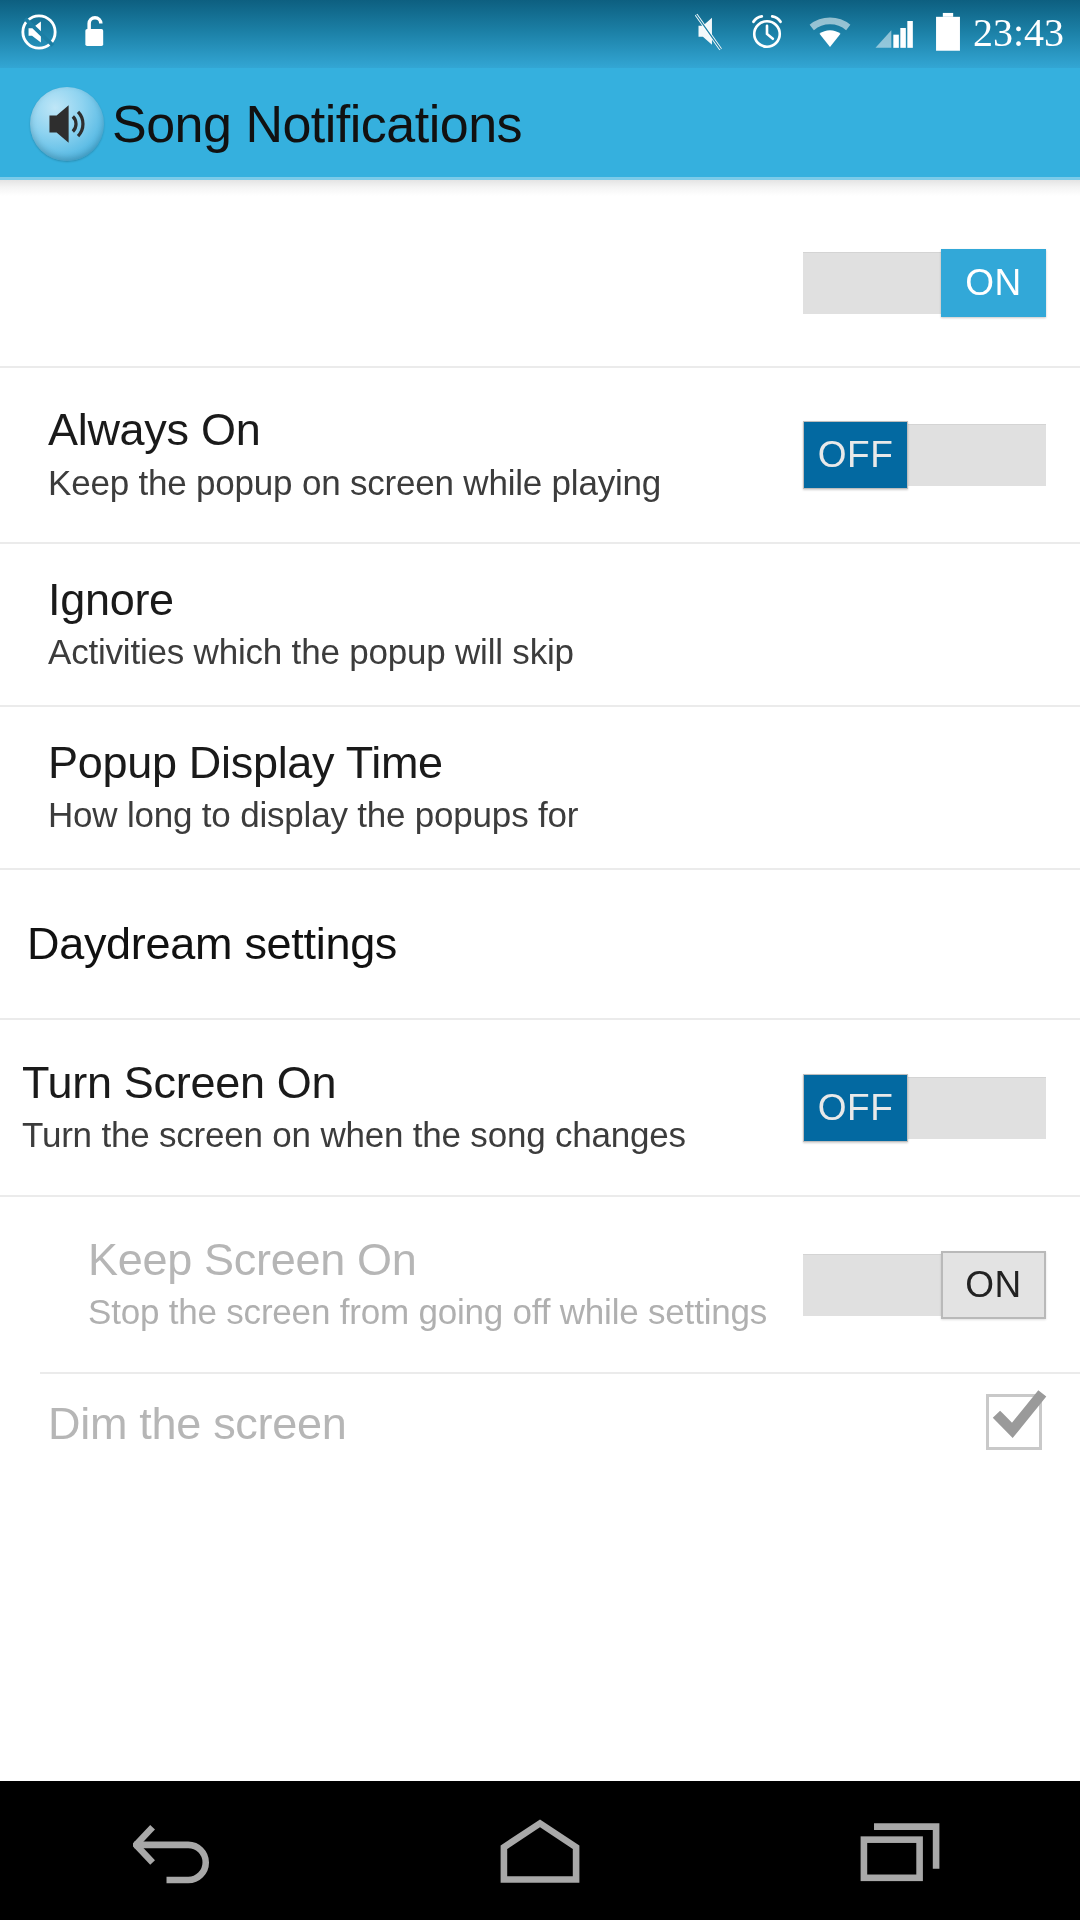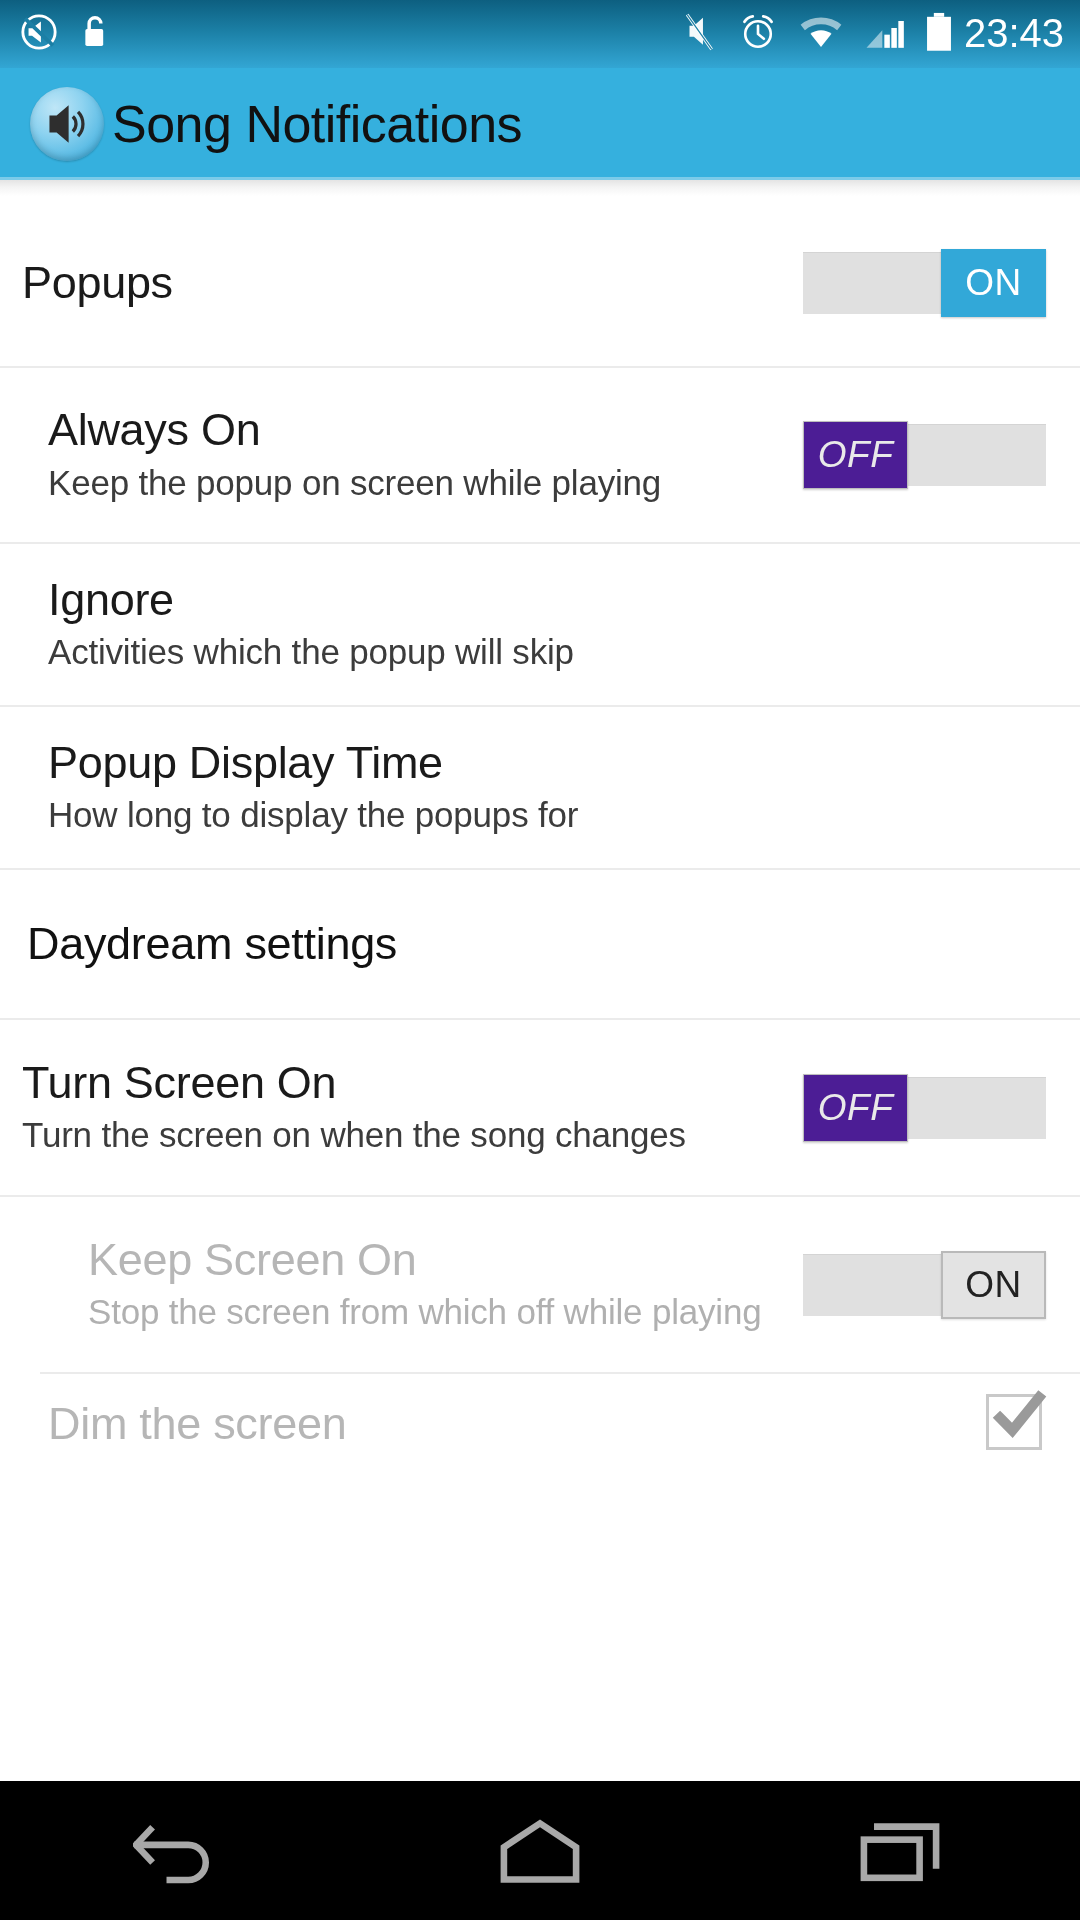--- a/index.html
+++ b/index.html
@@ -17,20 +17,21 @@
 
   
   .status-bar {
     position: relative;
     height: 68px;
     background: linear-gradient(to bottom, #0d5f80 0%, #1b7fa5 45%, #33a6d4 100%);
     display: flex;
     align-items: center;
     padding: 0 16px 0 20px;
     box-sizing: border-box;
+    font-family: Liberation Serif, serif;
   }
   .status-left {
     display: flex;
     align-items: center;
     gap: 22px;
   }
   .status-right {
     margin-left: auto;
     display: flex;
     align-items: center;
@@ -180,25 +181,24 @@
     box-sizing: border-box;
   }
   .toggle.on .knob {
     right: 0;
     background: #32a8d8;
     color: #ffffff;
     box-shadow: 0 1px 2px rgba(0,0,0,0.22);
   }
   .toggle.off .knob {
     left: 0;
-    background: #4c1d95;
+    background: #0369a1;
     color: #e9e9e9;
     box-shadow: 0 1px 2px rgba(0,0,0,0.2);
     border: 1px solid #bdbdbd;
-    font-style: italic;
   }
   .toggle.on-disabled .knob {
     right: 0;
     background: #e3e3e3;
     color: #222222;
     border: 2px solid #b9b9b9;
     box-shadow: 0 1px 2px rgba(0,0,0,0.12);
   }
 
   
@@ -310,21 +310,20 @@
     </svg>
   </div>
   <div class="app-title">Song Notifications</div>
 </div>
 
 <div class="content">
   <div class="top-shade"></div>
 
   <div class="row row-popups pad-0">
     <div class="row-text">
-      <div class="title">Popups</div>
     </div>
     <div class="row-ctrl">
       <span class="toggle on">
         <span class="track"></span>
         <span class="knob">ON</span>
       </span>
     </div>
   </div>
 
   <div class="row row-always-on pad-1">
@@ -367,21 +366,21 @@
       <span class="toggle off">
         <span class="track"></span>
         <span class="knob">OFF</span>
       </span>
     </div>
   </div>
 
   <div class="row row-keep-screen pad-1 disabled">
     <div class="row-text">
       <div class="title">Keep Screen On</div>
-      <div class="subtitle">Stop the screen from which off while playing</div>
+      <div class="subtitle">Stop the screen from going off while settings</div>
     </div>
     <div class="row-ctrl">
       <span class="toggle on-disabled">
         <span class="track"></span>
         <span class="knob">ON</span>
       </span>
     </div>
   </div>
 
   <div class="row row-dim pad-1 disabled">

